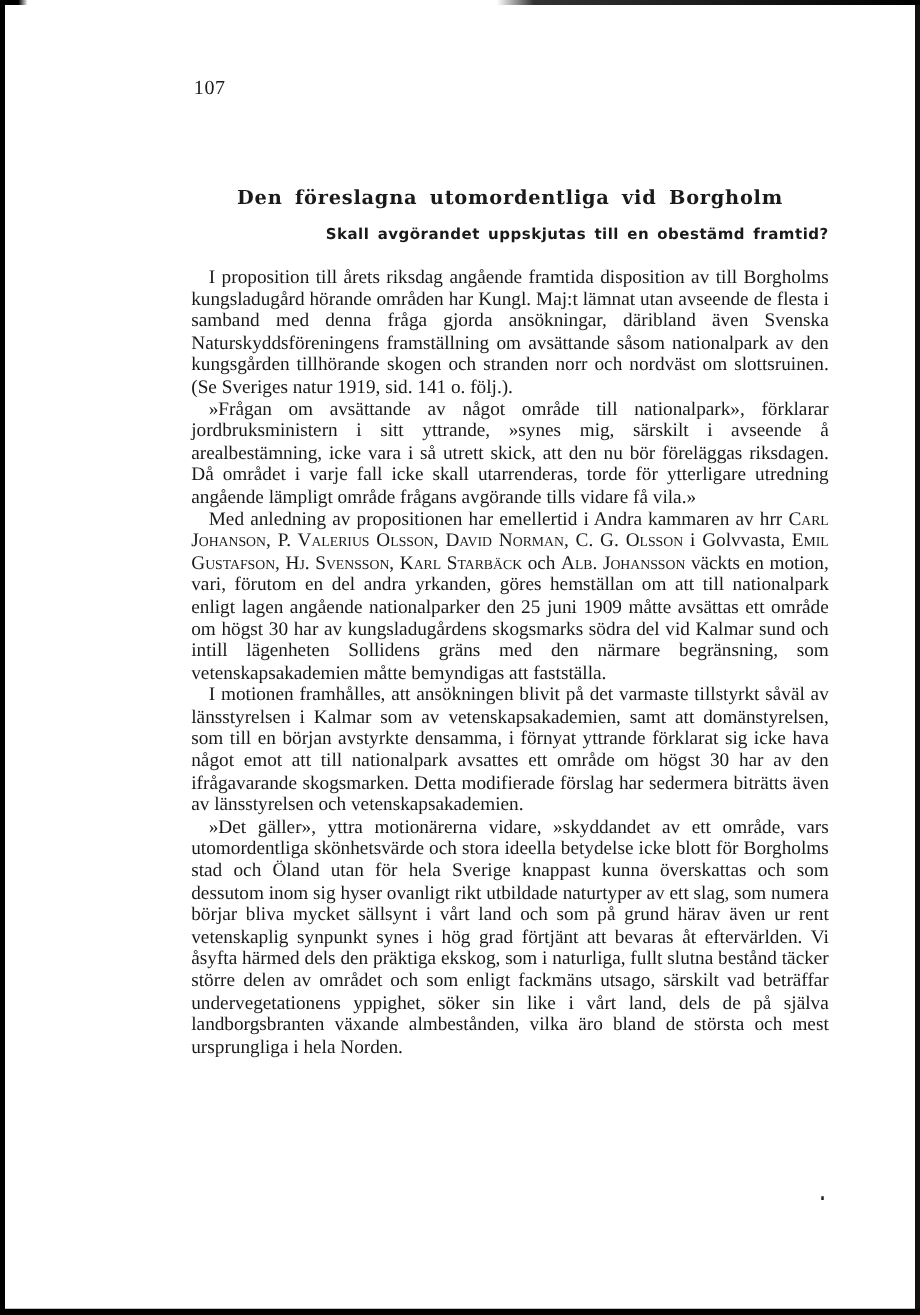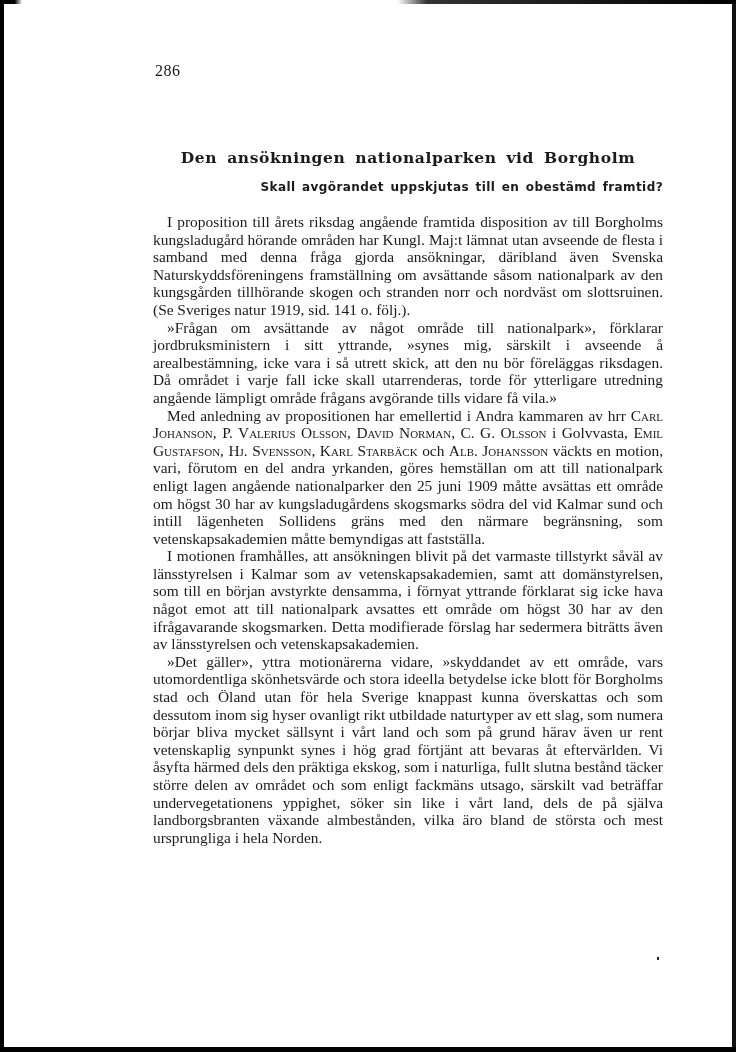--- a/index.html
+++ b/index.html
@@ -96,22 +96,22 @@
   </style>
 </head>
 <body>
 
 <div class="scan-border-left"></div>
 <div class="scan-border-right"></div>
 <div class="scan-border-top"></div>
 <div class="scan-border-bottom"></div>
 
 <div class="page">
-  <div class="page-number">286</div>
-  <div class="title">Den ansökningen nationalparken vid Borgholm</div>
+  <div class="page-number">107</div>
+  <div class="title">Den föreslagna utomordentliga vid Borgholm</div>
   <div class="subtitle">Skall avgörandet uppskjutas till en obestämd framtid?</div>
 
   <div class="body">
     <p class="para">I proposition till årets riksdag angående framtida disposition av till Borgholms kungsladugård hörande områden har Kungl. Maj:t lämnat utan avseende de flesta i samband med denna fråga gjorda ansökningar, däribland även Svenska Naturskyddsföreningens framställning om avsättande såsom nationalpark av den kungsgården tillhörande skogen och stranden norr och nordväst om slottsruinen. (Se Sveriges natur 1919, sid. 141 o. följ.).</p>
     <p class="para">»Frågan om avsättande av något område till nationalpark», förklarar jordbruksministern i sitt yttrande, »synes mig, särskilt i avseende å arealbestämning, icke vara i så utrett skick, att den nu bör föreläggas riksdagen. Då området i varje fall icke skall utarrenderas, torde för ytterligare utredning angående lämpligt område frågans avgörande tills vidare få vila.»</p>
     <p class="para"><span>Med anledning av propositionen har emellertid i Andra kammaren av hrr </span><span class="sc">Carl Johanson</span><span>, </span><span class="sc">P. Valerius Olsson</span><span>, </span><span class="sc">David Norman</span><span>, </span><span class="sc">C. G. Olsson</span><span> i Golvvasta, </span><span class="sc">Emil Gustafson</span><span>, </span><span class="sc">Hj. Svensson</span><span>, </span><span class="sc">Karl Starbäck</span><span> och </span><span class="sc">Alb. Johansson</span><span> väckts en motion, vari, förutom en del andra yrkanden, göres hemställan om att till nationalpark enligt lagen angående nationalparker den 25 juni 1909 måtte avsättas ett område om högst 30 har av kungsladugårdens skogsmarks södra del vid Kalmar sund och intill lägenheten Sollidens gräns med den närmare begränsning, som vetenskapsakademien måtte bemyndigas att fastställa.</span></p>
     <p class="para">I motionen framhålles, att ansökningen blivit på det varmaste tillstyrkt såväl av länsstyrelsen i Kalmar som av vetenskapsakademien, samt att domänstyrelsen, som till en början avstyrkte densamma, i förnyat yttrande förklarat sig icke hava något emot att till nationalpark avsattes ett område om högst 30 har av den ifrågavarande skogsmarken. Detta modifierade förslag har sedermera biträtts även av länsstyrelsen och vetenskapsakademien.</p>
     <p class="para">»Det gäller», yttra motionärerna vidare, »skyddandet av ett område, vars utomordentliga skönhetsvärde och stora ideella betydelse icke blott för Borgholms stad och Öland utan för hela Sverige knappast kunna överskattas och som dessutom inom sig hyser ovanligt rikt utbildade naturtyper av ett slag, som numera börjar bliva mycket sällsynt i vårt land och som på grund härav även ur rent vetenskaplig synpunkt synes i hög grad förtjänt att bevaras åt eftervärlden. Vi åsyfta härmed dels den präktiga ekskog, som i naturliga, fullt slutna bestånd täcker större delen av området och som enligt fackmäns utsago, särskilt vad beträffar undervegetationens yppighet, söker sin like i vårt land, dels de på själva landborgsbranten växande almbestånden, vilka äro bland de största och mest ursprungliga i hela Norden.</p>
   </div>
 

